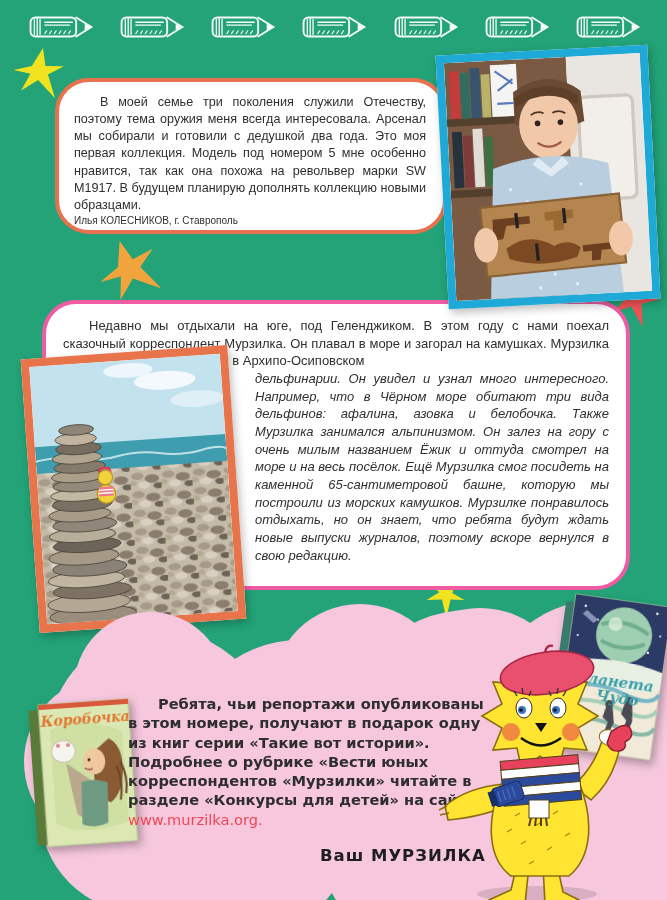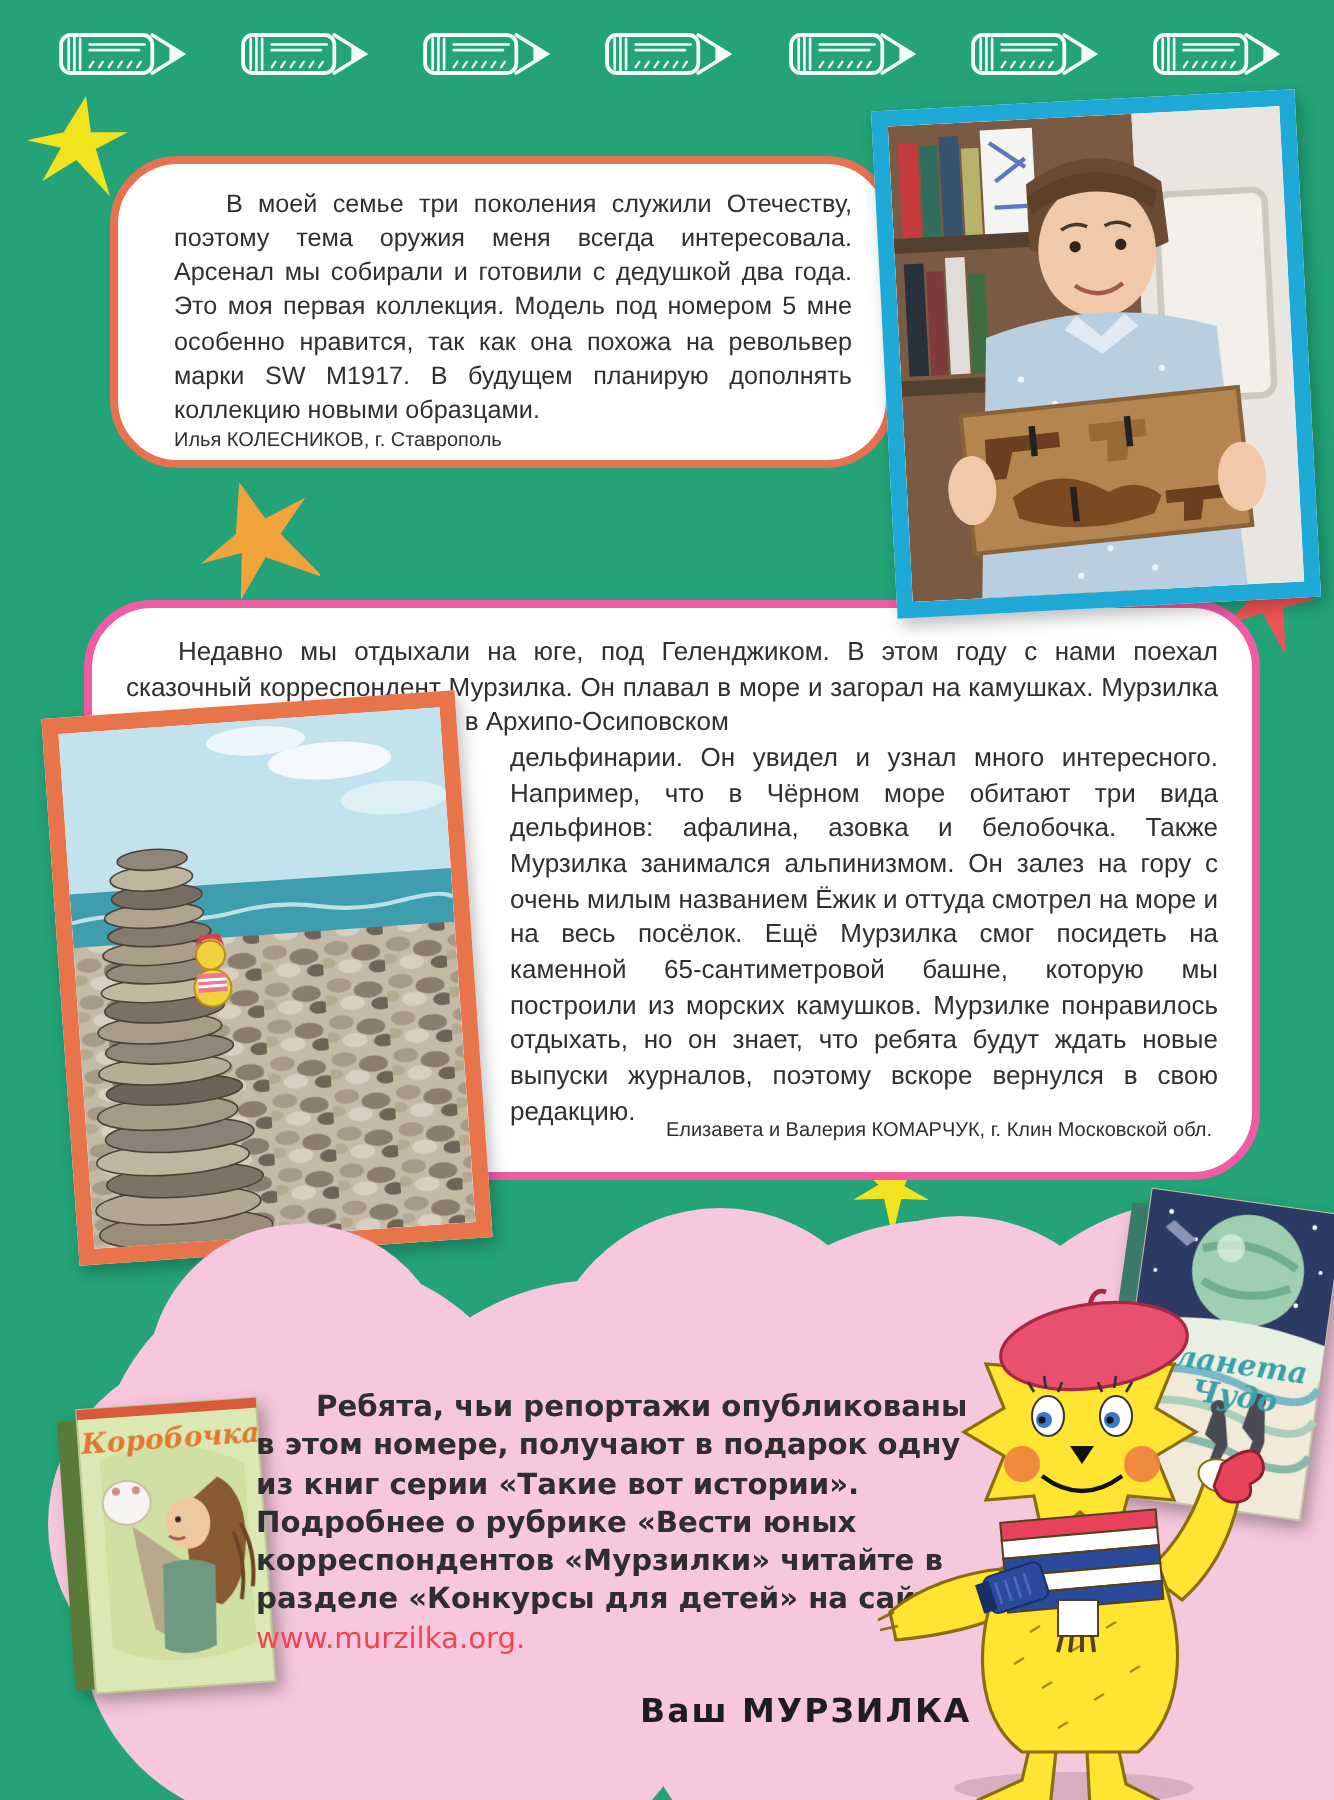--- a/index.html
+++ b/index.html
@@ -14,23 +14,23 @@
   .pencil-row svg{width:76px;height:34px;opacity:.95;}
 
   
   .bubble{
     position:absolute;background:#fff;border-radius:34px;
     color:#2f2f2f;font-size:12.6px;line-height:1.36;
     box-sizing:border-box;
   }
   .bubble p{margin:0;text-align:justify;}
   .bubble .indent{text-indent:26px;}
-  .bubble-1{left:55px;top:78px;width:392px;height:156px;border:4px solid #e8714e;padding:12px 17px 10px 28px;}
+  .bubble-1{left:55px;top:78px;width:392px;height:156px;border:4px solid #e8714e;padding:12px 17px 10px 15px;}
   .bubble-2{left:42px;top:300px;width:588px;height:290px;border:4px solid #ef5ca4;padding:13px 17px 12px 17px;font-size:13px;}
-  .b2-wrapped{margin-left:192px !important;}
+  .b2-wrapped{margin-left:192px !important;font-style:italic;}
   .signature{margin-top:7px;text-align:right;font-size:10px;color:#2f2f2f;}
   .sig-2{position:absolute;right:20px;bottom:13px;margin:0;}
 
   
   .photo{position:absolute;background:#fff;box-shadow:2px 4px 8px rgba(0,0,0,.25);}
   .photo-boy{left:442px;top:50px;width:196px;height:238px;border:8px solid #1fa9d6;transform:rotate(-3deg);}
   .photo-stones{left:30px;top:352px;width:191px;height:258px;border:8px solid #e8744b;transform:rotate(-4deg);}
   .photo svg{display:block;width:100%;height:100%;}
 
   
@@ -114,21 +114,20 @@
   </svg>
 
 <div class="bubble bubble-1">
   <p class="indent">В моей семье три поколения служили Отечеству, поэтому тема оружия меня всегда интересовала. Арсенал мы собирали и готовили с дедушкой два года. Это моя первая коллекция. Модель под номером 5 мне особенно нравится, так как она похожа на револьвер марки SW M1917. В будущем планирую дополнять коллекцию новыми образцами.</p>
   <p class="signature">Илья  КОЛЕСНИКОВ,  г.  Ставрополь</p>
 </div>
 
 <div class="bubble bubble-2">
   <p class="indent">Недавно мы отдыхали на юге, под Геленджиком. В этом году с нами поехал сказочный корреспондент Мурзилка. Он плавал в море и загорал на камушках. Мурзилка побывал на представлении в Архипо-Осиповском</p>
   <p class="b2-wrapped">дельфинарии. Он увидел и узнал много интересного. Например, что в Чёрном море обитают три вида дельфинов: афалина, азовка и белобочка. Также Мурзилка занимался альпинизмом. Он залез на гору с очень милым названием Ёжик и оттуда смотрел на море и на весь посёлок. Ещё Мурзилка смог посидеть на каменной 65-сантиметровой башне, которую мы построили из морских камушков. Мурзилке понравилось отдыхать, но он знает, что ребята будут ждать новые выпуски журналов, поэтому вскоре вернулся в свою редакцию.</p>
-  <p class="signature sig-2">Елизавета  и  Валерия КОМАРЧУК,  г.  Клин  Московской  обл.</p>
 </div>
 
 <div class="photo photo-boy">
   <svg viewBox="0 0 180 220" preserveAspectRatio="none">
     <rect x="0" y="0" width="112" height="220" fill="#7a5a43"></rect>
     <rect x="112" y="0" width="68" height="220" fill="#e9e5e0"></rect>
     <rect x="121" y="38" width="50" height="95" rx="6" fill="#f2efeb" stroke="#cfc8c0" stroke-width="3"></rect>
     <rect x="0" y="52" width="112" height="7" fill="#54402e"></rect>
     <rect x="0" y="118" width="112" height="7" fill="#54402e"></rect>
     <g>

